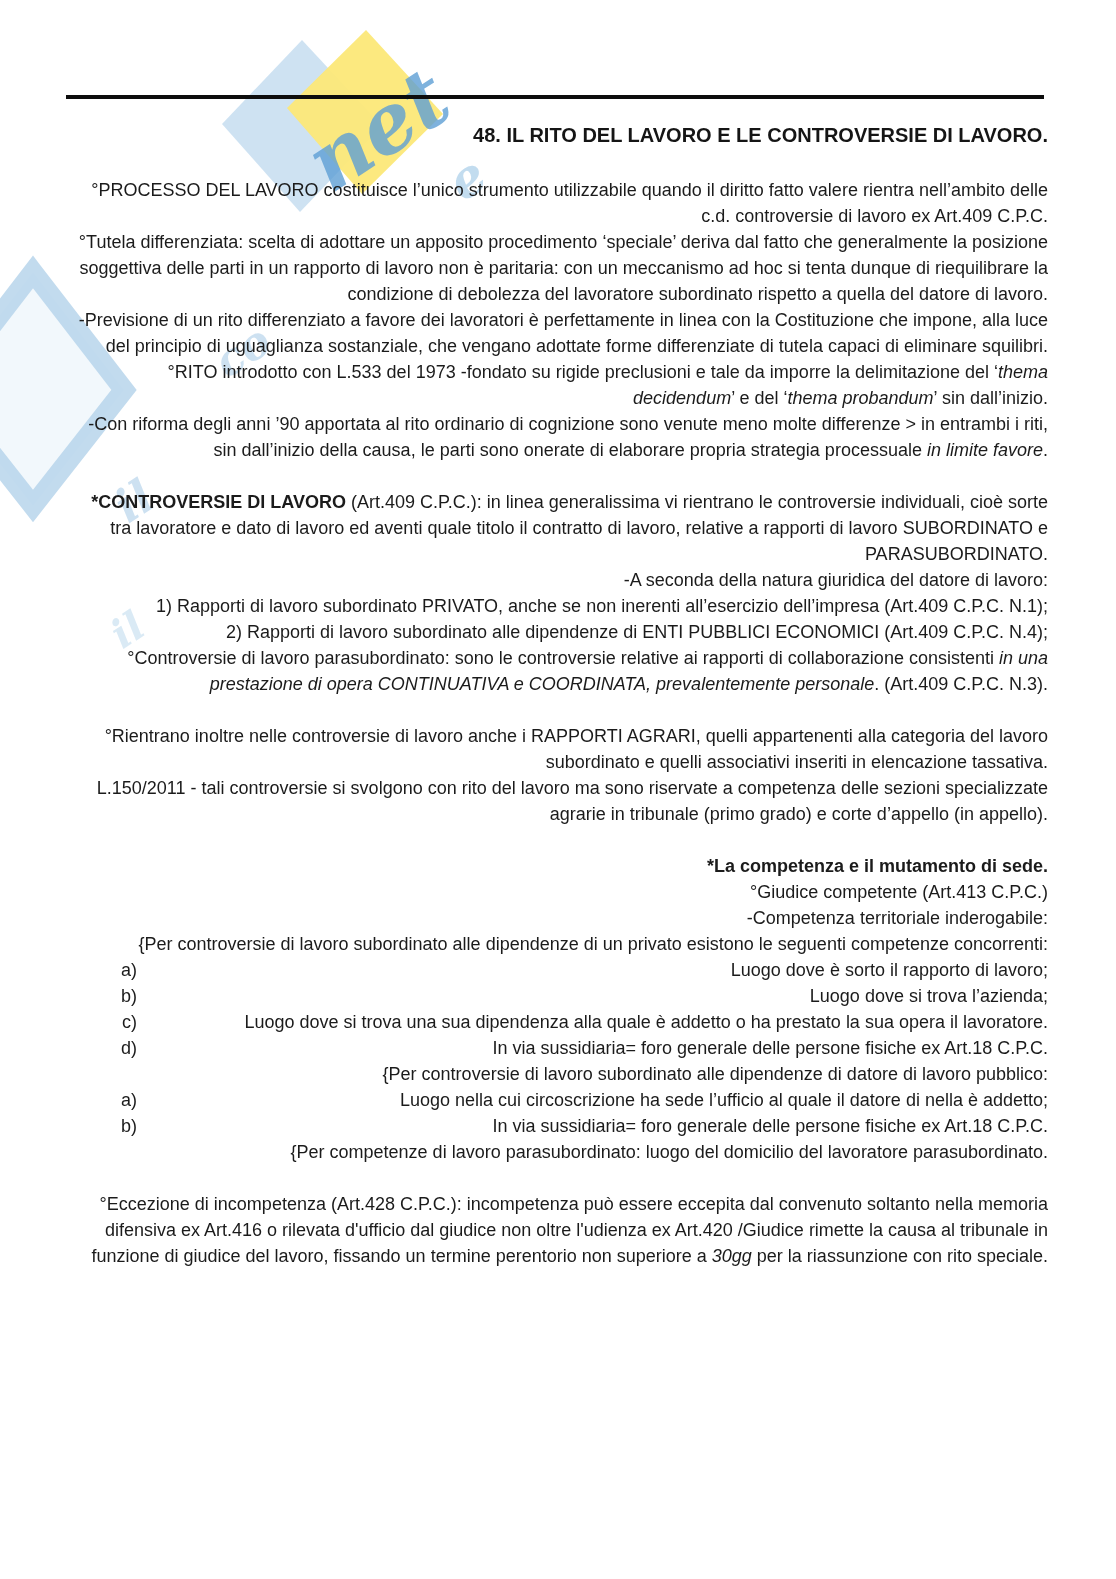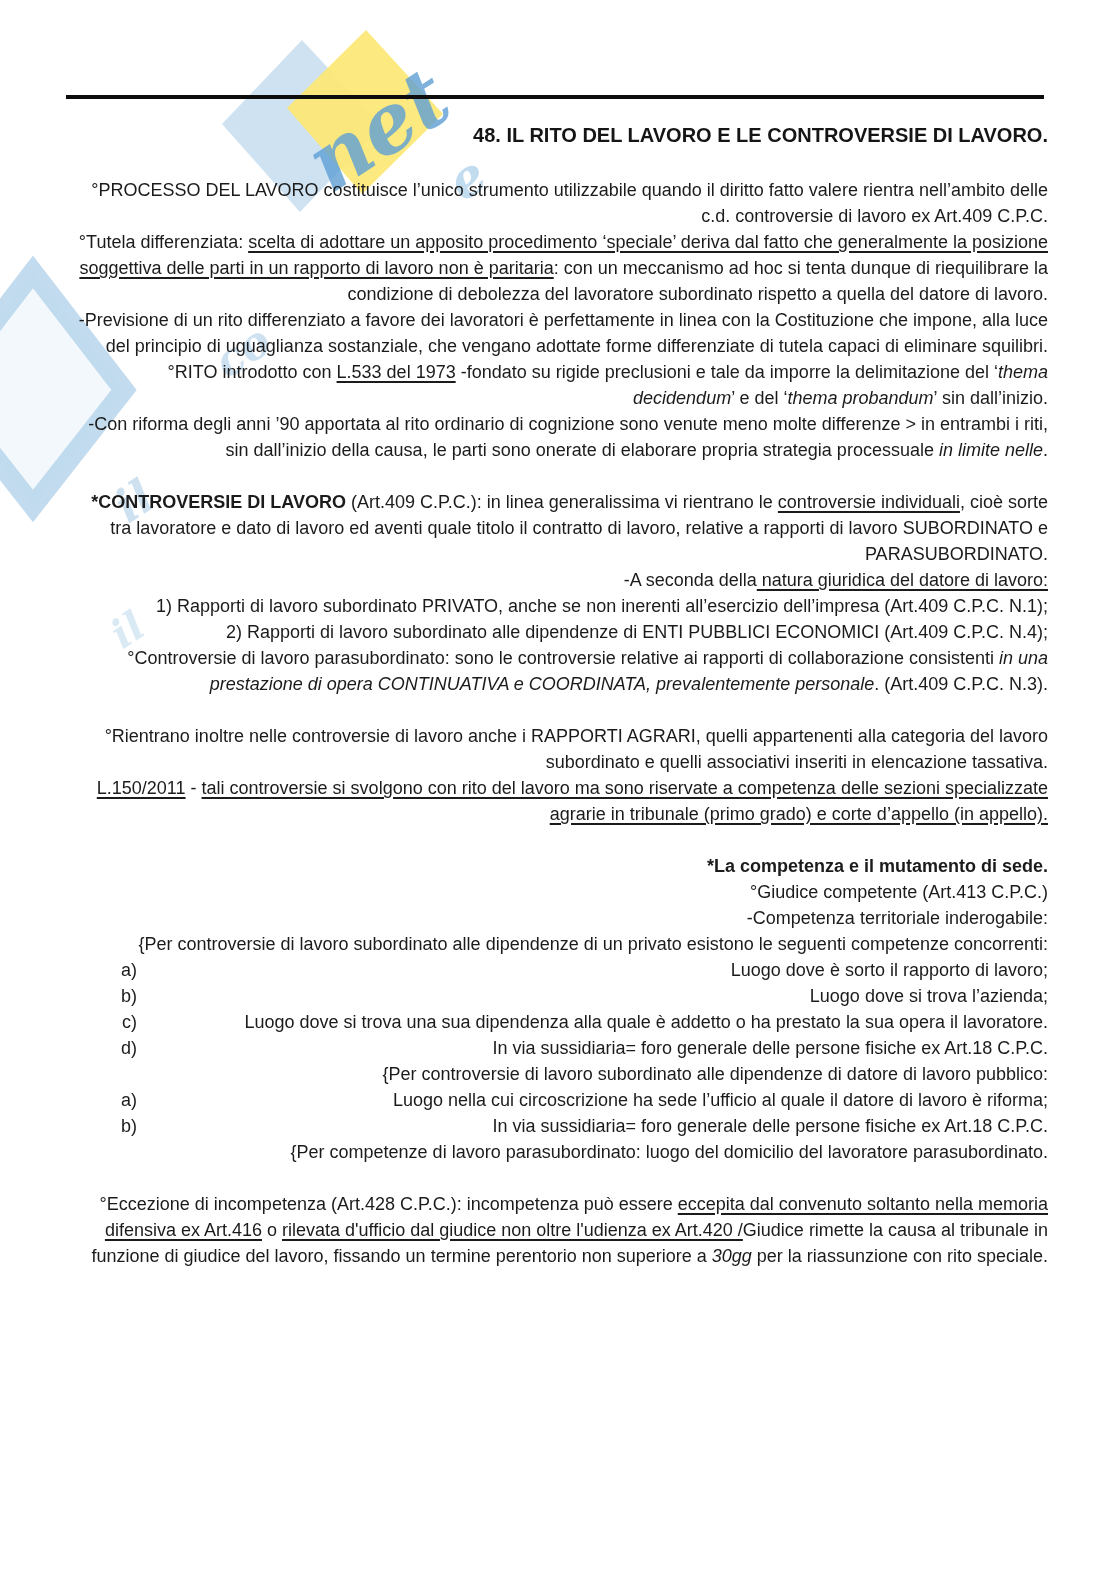--- a/index.html
+++ b/index.html
@@ -27,21 +27,21 @@
   }
   .title{
     font-weight:bold;font-size:20px;line-height:28px;
     padding-left:34px;color:#151515;
   }
   .title + .spacer{height:28px;}
   .para{font-size:18px;line-height:26px;}
   .spacer{height:26px;}
   .b{font-weight:bold;}
   .i{font-style:italic;}
-  .u{text-decoration:underline;text-underline-offset:3px;text-decoration-thickness:1.5px;}
+  .u{text-underline-offset:3px;text-decoration-thickness:1.5px;}
   .li{display:flex;padding-left:34px;}
   .li .marker{flex:none;width:37px;}
   .li .li-body{flex:1;}
   .wm-script{font-family:"DejaVu Serif",serif;font-style:italic;font-weight:bold;}
 </style>
 </head>
 <body>
 
 <div class="page">
 
@@ -65,21 +65,21 @@
   <div class="content-layer">
     <div class="rule"></div>
     <div class="doc">
 
     <div class="title"><span>48. IL RITO DEL LAVORO E LE CONTROVERSIE DI LAVORO.</span></div>
         <div class="spacer"></div>
         <div class="para"><span>°PROCESSO DEL LAVORO costituisce l’unico strumento utilizzabile quando il diritto fatto valere rientra nell’ambito delle c.d. controversie di lavoro ex Art.409 C.P.C.</span></div>
         <div class="para"><span>°Tutela differenziata: </span><span class="u">scelta di adottare un apposito procedimento ‘speciale’ deriva dal fatto che generalmente la posizione soggettiva delle parti in un rapporto di lavoro non è paritaria</span><span>: con un meccanismo ad hoc si tenta dunque di riequilibrare la condizione di debolezza del lavoratore subordinato rispetto a quella del datore di lavoro.</span></div>
         <div class="para"><span>-Previsione di un rito differenziato a favore dei lavoratori è perfettamente in linea con la Costituzione che impone, alla luce del principio di uguaglianza sostanziale, che vengano adottate forme differenziate di tutela capaci di eliminare squilibri.</span></div>
         <div class="para"><span>°RITO introdotto con </span><span class="u">L.533 del 1973</span><span> -fondato su rigide preclusioni e tale da imporre la delimitazione del ‘</span><span class="i">thema decidendum</span><span>’ e del ‘</span><span class="i">thema probandum</span><span>’ sin dall’inizio.</span></div>
-        <div class="para"><span>-Con riforma degli anni ’90 apportata al rito ordinario di cognizione sono venute meno molte differenze &gt; in entrambi i riti, sin dall’inizio della causa, le parti sono onerate di elaborare propria strategia processuale </span><span class="i">in limite nelle</span><span>.</span></div>
+        <div class="para"><span>-Con riforma degli anni ’90 apportata al rito ordinario di cognizione sono venute meno molte differenze &gt; in entrambi i riti, sin dall’inizio della causa, le parti sono onerate di elaborare propria strategia processuale </span><span class="i">in limite favore</span><span>.</span></div>
         <div class="spacer"></div>
         <div class="para"><span class="b">*CONTROVERSIE DI LAVORO</span><span> (Art.409 C.P.C.): in linea generalissima vi rientrano le </span><span class="u">controversie individuali</span><span>, cioè sorte tra lavoratore e dato di lavoro ed aventi quale titolo il contratto di lavoro, relative a rapporti di lavoro SUBORDINATO e PARASUBORDINATO.</span></div>
         <div class="para"><span>-A seconda della</span><span class="u"> natura giuridica del datore di lavoro:</span></div>
         <div class="para"><span>1) Rapporti di lavoro subordinato PRIVATO, anche se non inerenti all’esercizio dell’impresa (Art.409 C.P.C. N.1);</span></div>
         <div class="para"><span>2) Rapporti di lavoro subordinato alle dipendenze di ENTI PUBBLICI ECONOMICI (Art.409 C.P.C. N.4);</span></div>
         <div class="para"><span>°Controversie di lavoro parasubordinato: sono le controversie relative ai rapporti di collaborazione consistenti </span><span class="i">in una prestazione di opera CONTINUATIVA e COORDINATA, prevalentemente personale</span><span>. (Art.409 C.P.C. N.3).</span></div>
         <div class="spacer"></div>
         <div class="para"><span>°Rientrano inoltre nelle controversie di lavoro anche i RAPPORTI AGRARI, quelli appartenenti alla categoria del lavoro subordinato e quelli associativi inseriti in elencazione tassativa.</span></div>
         <div class="para"><span class="u">L.150/2011</span><span> - </span><span class="u">tali controversie si svolgono con rito del lavoro ma sono riservate a competenza delle sezioni specializzate agrarie in tribunale (primo grado) e corte d’appello (in appello).</span></div>
         <div class="spacer"></div>
@@ -99,21 +99,21 @@
           <span class="marker">c)</span>
           <span class="li-body"><span>Luogo dove si trova una sua dipendenza alla quale è addetto o ha prestato la sua opera il lavoratore.</span></span>
         </div>
         <div class="para li">
           <span class="marker">d)</span>
           <span class="li-body"><span>In via sussidiaria= foro generale delle persone fisiche ex Art.18 C.P.C.</span></span>
         </div>
         <div class="para"><span>{Per controversie di lavoro subordinato alle dipendenze di datore di lavoro pubblico:</span></div>
         <div class="para li">
           <span class="marker">a)</span>
-          <span class="li-body"><span>Luogo nella cui circoscrizione ha sede l’ufficio al quale il datore di lavoro è riforma;</span></span>
+          <span class="li-body"><span>Luogo nella cui circoscrizione ha sede l’ufficio al quale il datore di nella è addetto;</span></span>
         </div>
         <div class="para li">
           <span class="marker">b)</span>
           <span class="li-body"><span>In via sussidiaria= foro generale delle persone fisiche ex Art.18 C.P.C.</span></span>
         </div>
         <div class="para"><span>{Per competenze di lavoro parasubordinato: luogo del domicilio del lavoratore parasubordinato.</span></div>
         <div class="spacer"></div>
         <div class="para"><span>°Eccezione di incompetenza (Art.428 C.P.C.): incompetenza può essere </span><span class="u">eccepita dal convenuto soltanto nella memoria difensiva ex Art.416</span><span> o </span><span class="u">rilevata d'ufficio dal giudice non oltre l'udienza ex Art.420 /</span><span>Giudice rimette la causa al tribunale in funzione di giudice del lavoro, fissando un termine perentorio non superiore a </span><span class="i">30gg</span><span> per la riassunzione con rito speciale.</span></div>
       </div>
   </div>

